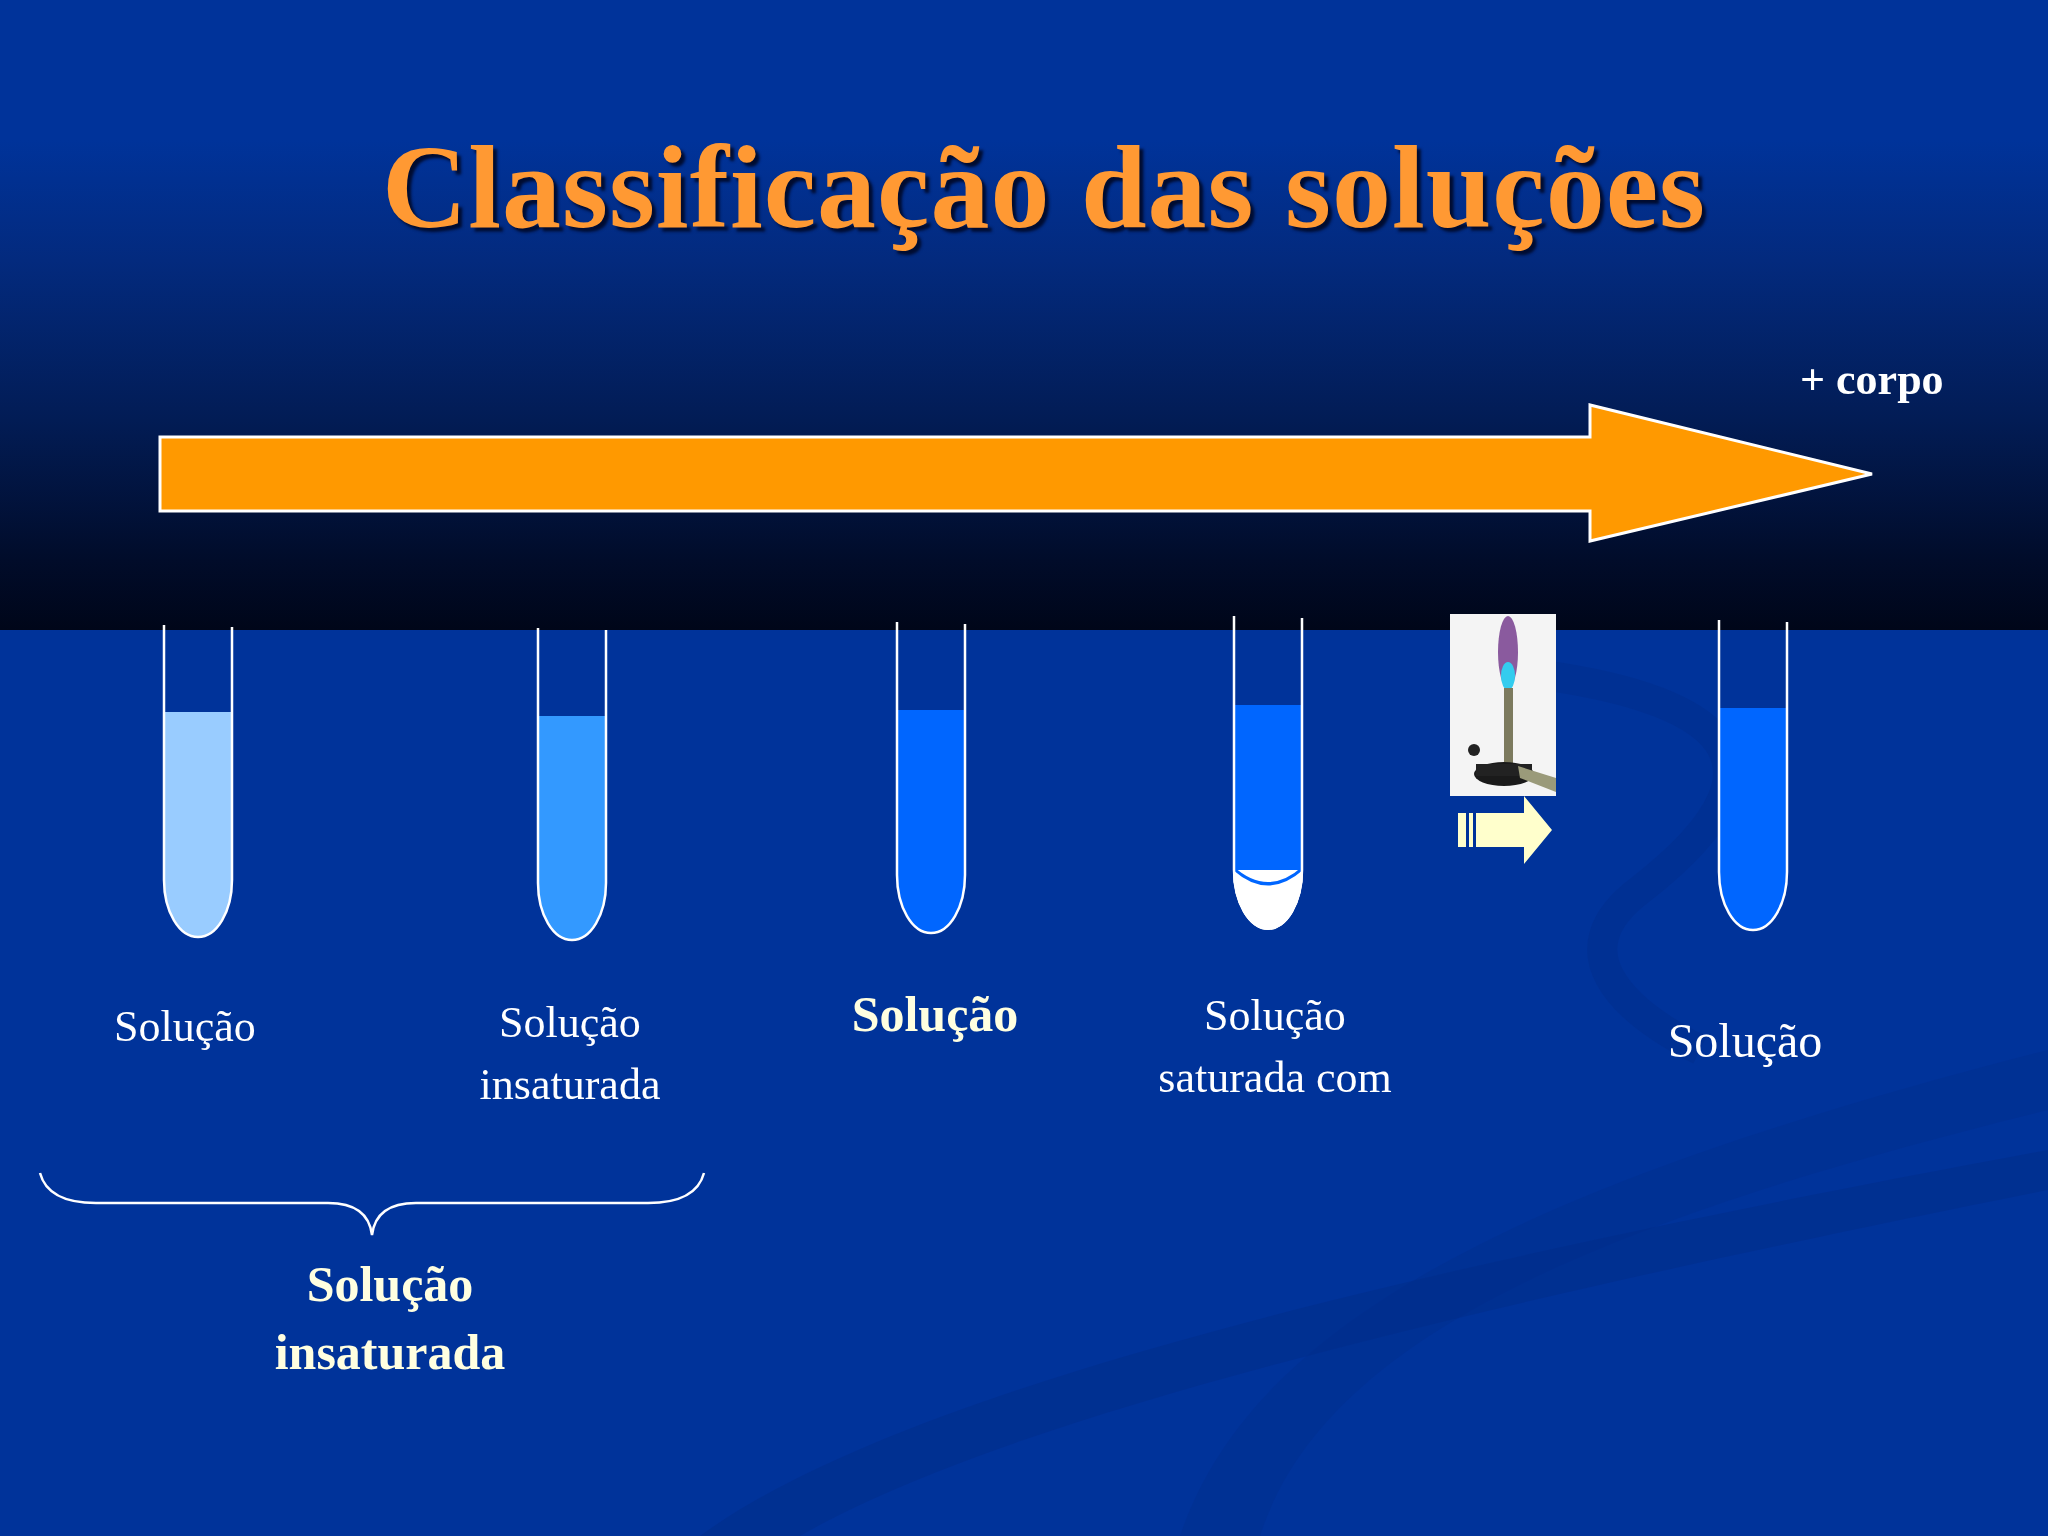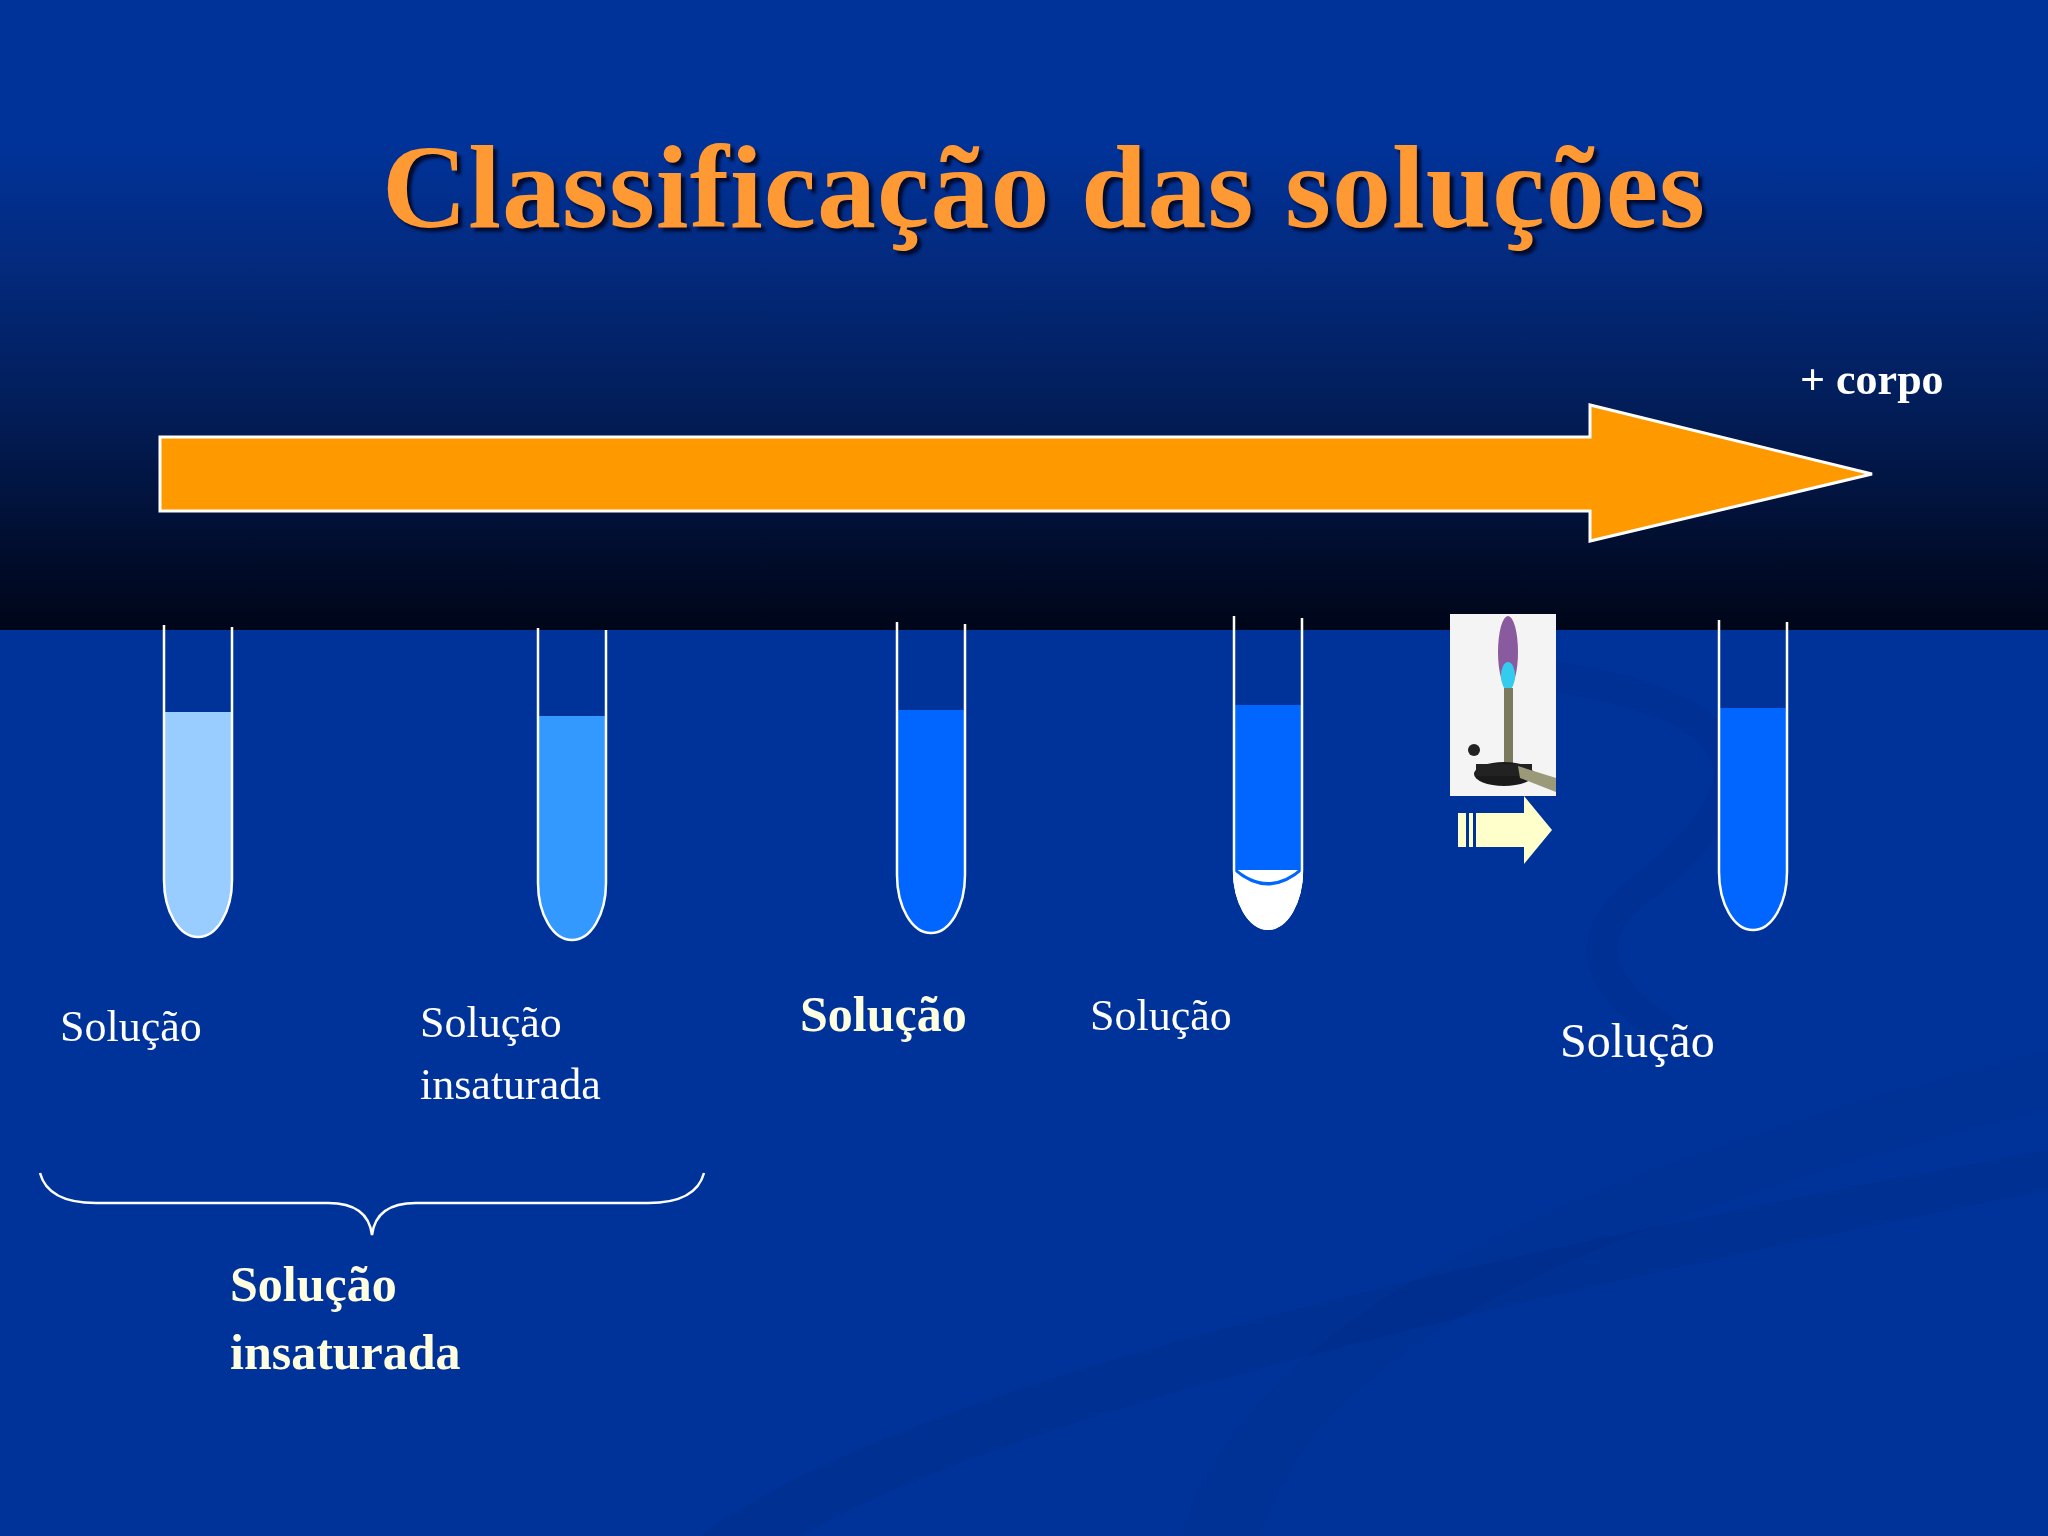--- a/index.html
+++ b/index.html
@@ -25,21 +25,21 @@
     letter-spacing: 1px;
     padding-left: 20px;
   }
   .plus-solute {
     position: absolute; left: 1800px; top: 354px;
     font-size: 44px; font-weight: bold; color: #ffffff;
   }
   .big-arrow { position: absolute; left: 150px; top: 395px; }
   .tube { position: absolute; }
   .label {
-    position: absolute; color: #ffffff;
+    position: absolute; text-align: center; color: #ffffff;
     font-size: 44px; line-height: 62px;
   }
   .label.bold { font-weight: bold; color: #ffffe0; font-size: 50px; line-height: 68px; }
   .burner {
     position: absolute; left: 1450px; top: 614px; width: 106px; height: 182px;
     background: #f4f4f4;
   }
   .heat-arrow { position: absolute; left: 1456px; top: 796px; }
   .brace { position: absolute; left: 38px; top: 1165px; }
 </style>
@@ -117,20 +117,21 @@
   <div>Solução</div>
   <div>insaturada</div>
 </div>
 
 <div class="label bold" style="left:800px; top:980px; width:270px;">
   <div>Solução</div>
 </div>
 
 <div class="label" style="left:1090px; top:985px; width:370px;">
   <div>Solução</div>
+  <div>saturada com</div>
 </div>
 
 <div class="label" style="left:1560px; top:1008px; width:370px; font-size:48px; line-height:66px;">
   <div>Solução</div>
 </div>
 
 <svg class="brace" width="670" height="80" viewBox="0 0 670 80">
   <path d="M2 8 Q10 38 58 38 L290 38 Q330 38 334 70 Q338 38 378 38 L610 38 Q658 38 666 8" fill="none" stroke="#ffffff" stroke-width="2.5"></path>
 </svg>
 

